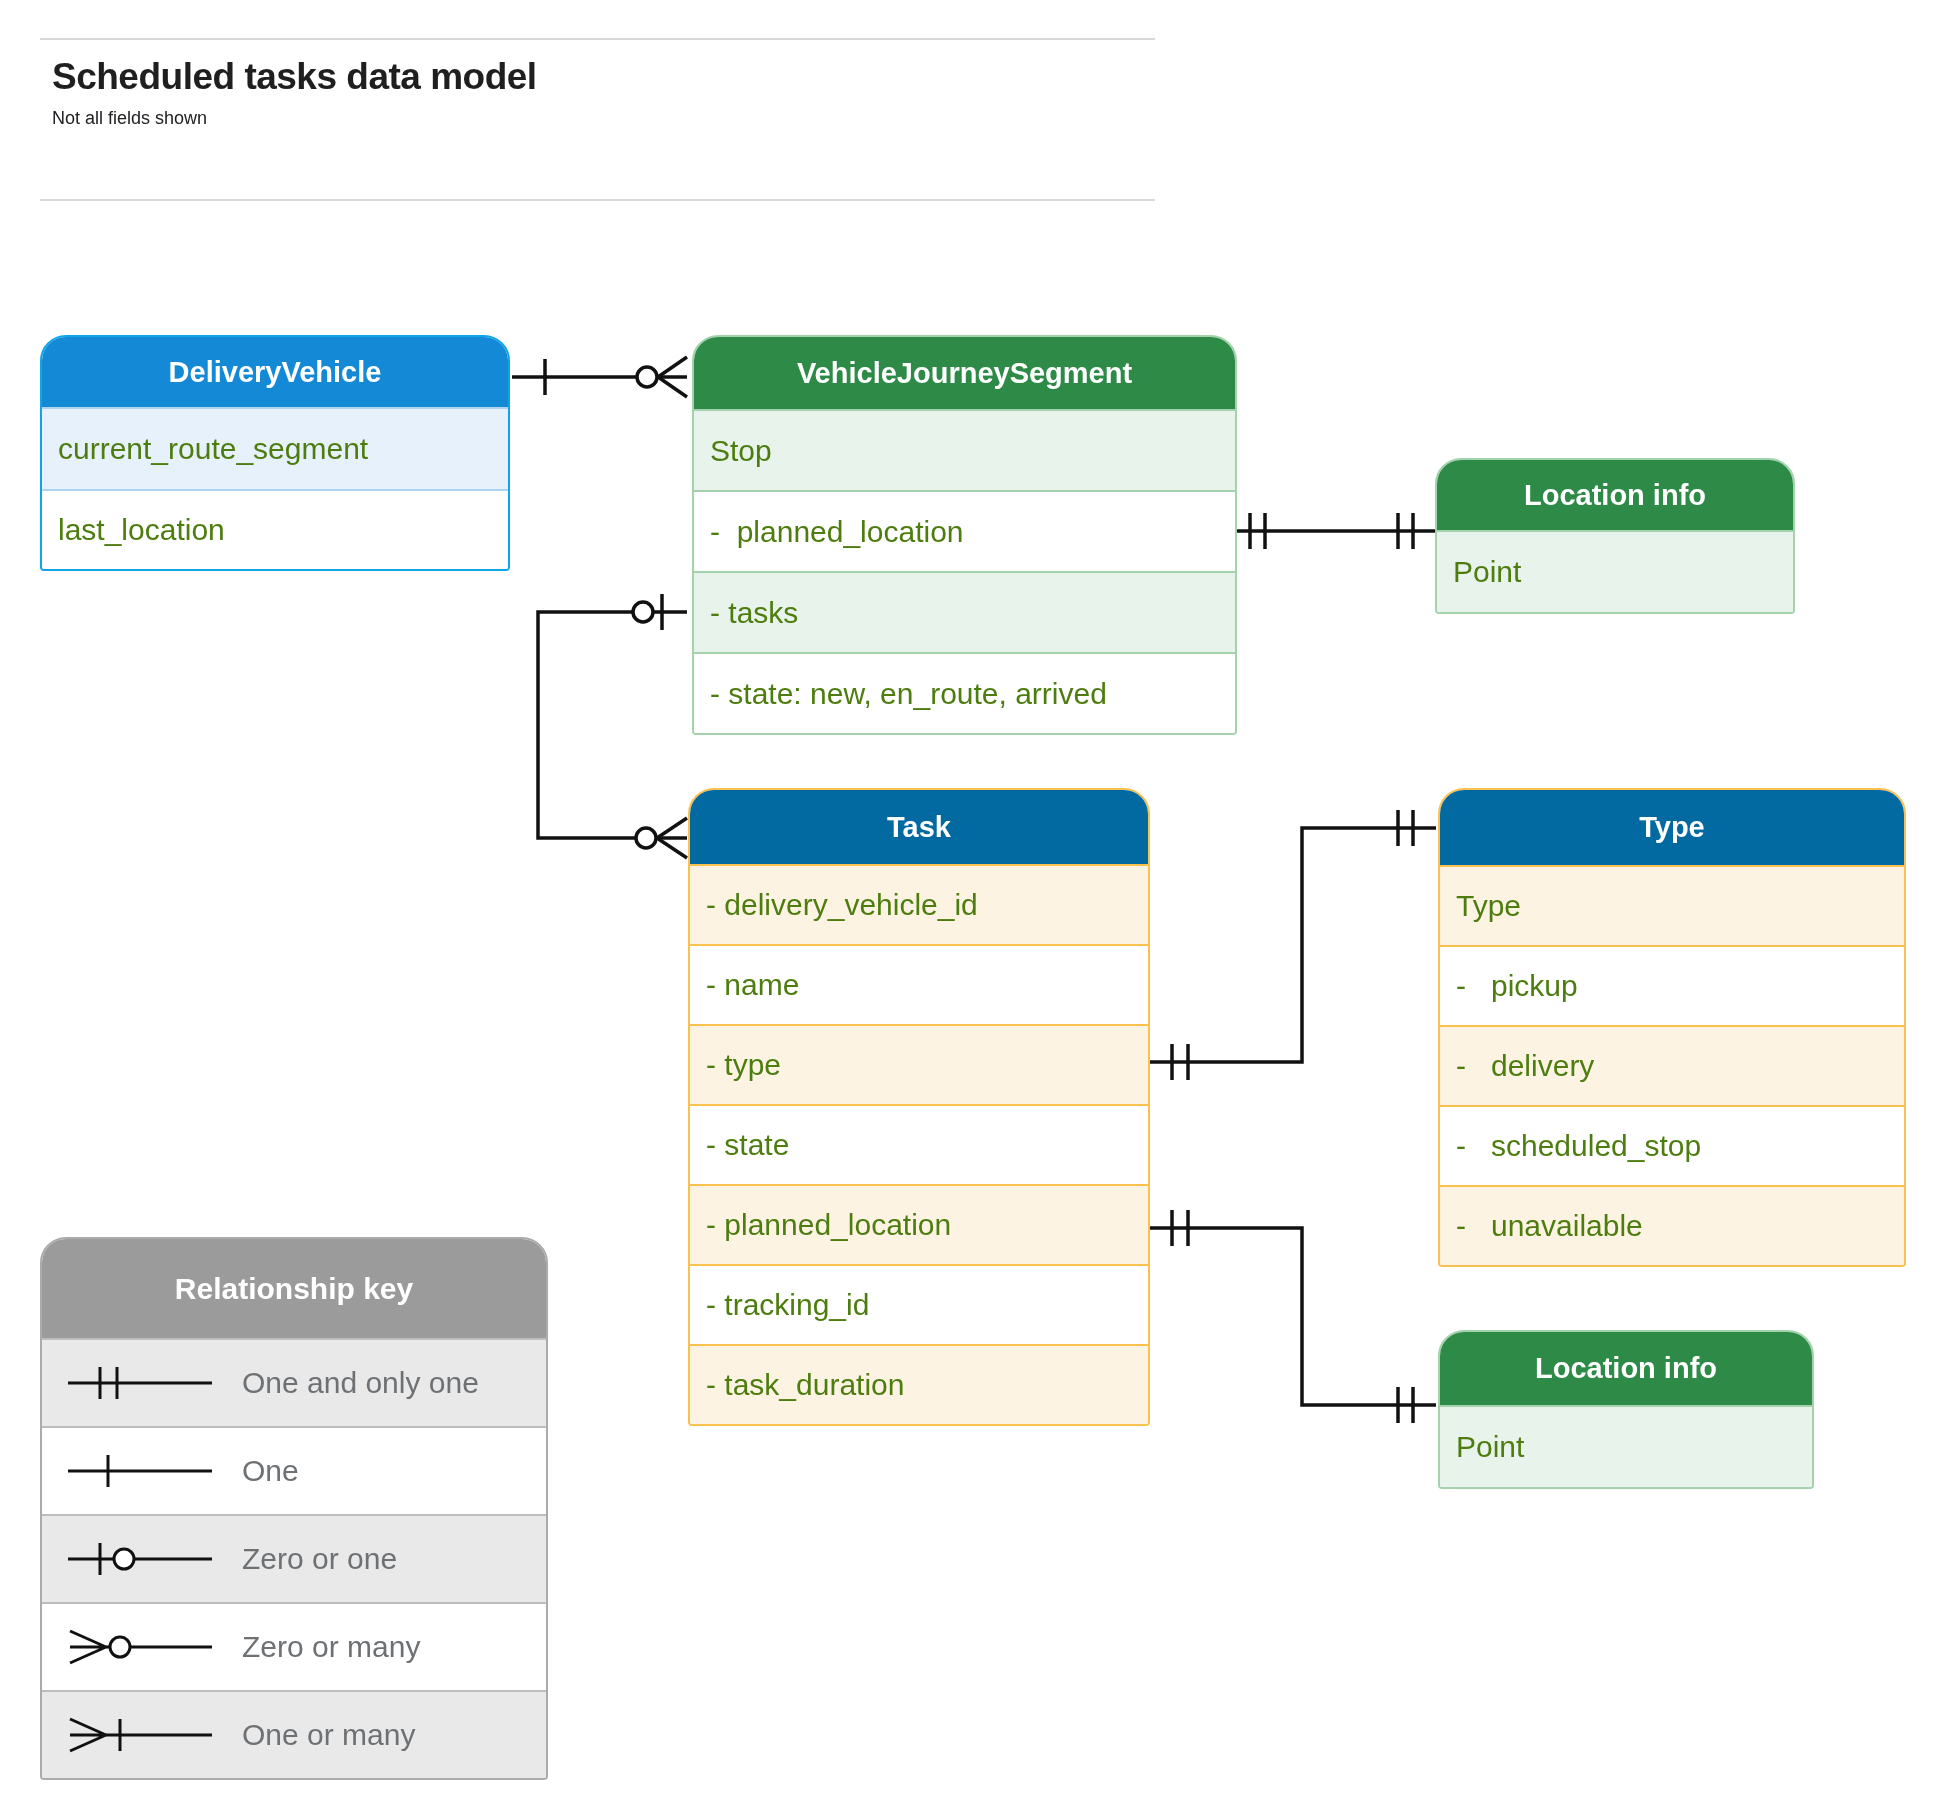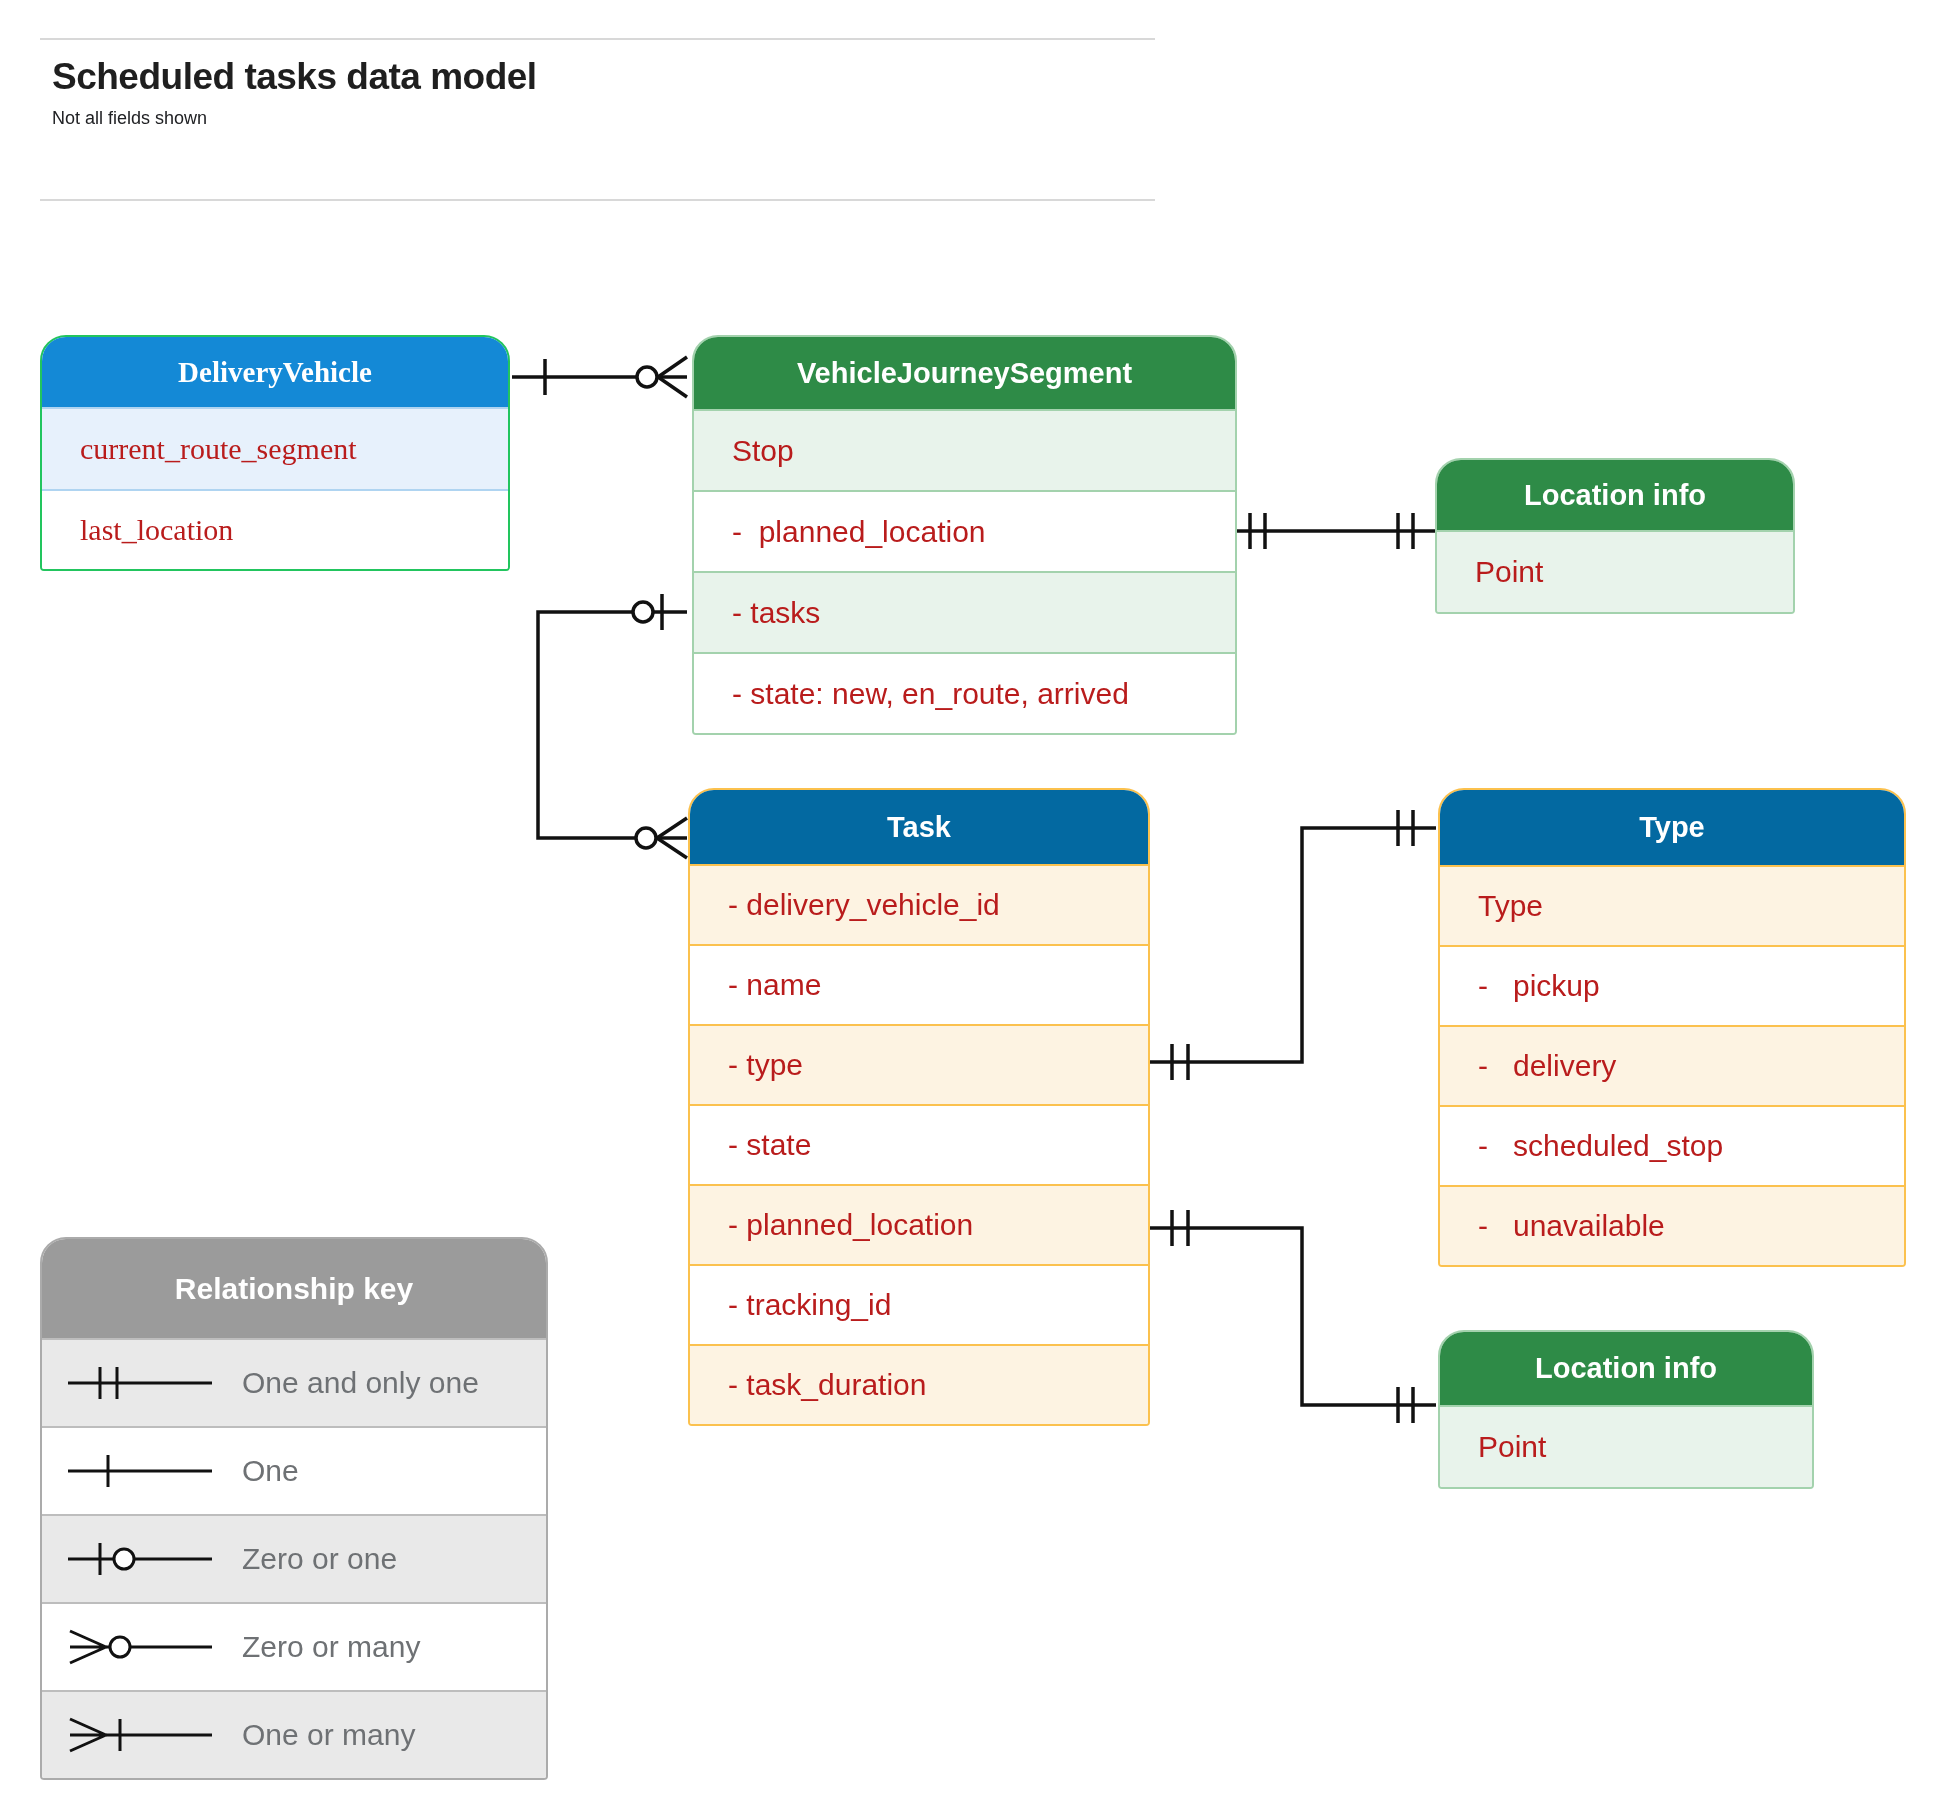--- a/index.html
+++ b/index.html
@@ -12,24 +12,24 @@
 
   .page-title{position:absolute;left:52px;top:56px;font-size:37px;font-weight:700;color:#1f1f1f;letter-spacing:-0.5px;}
   .page-subtitle{position:absolute;left:52px;top:108px;font-size:18px;font-weight:400;color:#202124;}
 
   .connectors{position:absolute;left:0;top:0;}
   .connectors line,.connectors polyline,.connectors path{stroke:#111;stroke-width:3.5;fill:none;}
   .connectors circle{stroke:#111;stroke-width:3.5;fill:#fff;}
 
   .entity{position:absolute;box-sizing:border-box;border-radius:26px 26px 4px 4px;background:#fff;overflow:hidden;}
   .entity .entity-header{display:flex;align-items:center;justify-content:center;color:#fff;font-weight:700;font-size:29px;}
-  .entity .entity-row{display:flex;align-items:center;font-size:30px;color:#b91c1c;white-space:pre;padding-left:38px;box-sizing:border-box;}
-
-  
-  .entity.blue{border:2px solid #22c55e;font-family:Liberation Serif, serif;}
+  .entity .entity-row{display:flex;align-items:center;font-size:30px;color:#4d7c0f;white-space:pre;padding-left:16px;box-sizing:border-box;}
+
+  
+  .entity.blue{border:2px solid #0ea5e9;}
   .entity.blue .entity-header{background:#1489d6;}
   .entity.blue .entity-row{border-top:2px solid #afd4f1;background:#fff;}
   .entity.blue .entity-row.alt{background:#e7f1fc;}
 
   
   .entity.green{border:2px solid #a3d2ad;}
   .entity.green .entity-header{background:#2e8b47;}
   .entity.green .entity-row{border-top:2px solid #a3d2ad;background:#fff;}
   .entity.green .entity-row.alt{background:#e8f3eb;}
 

